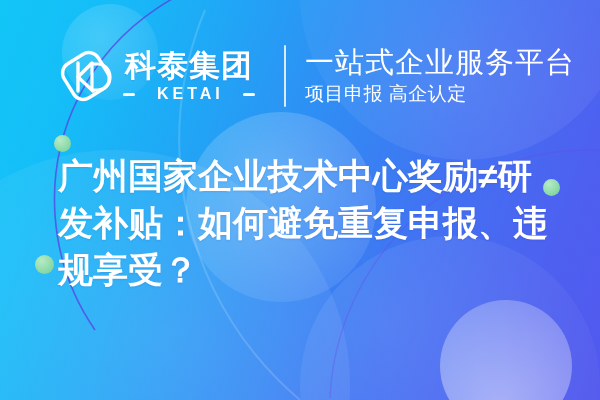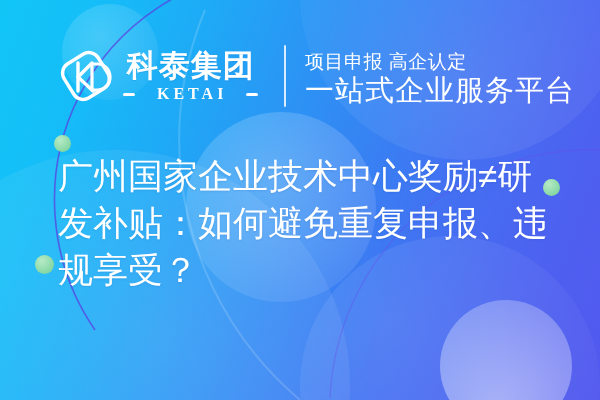--- a/index.html
+++ b/index.html
@@ -116,21 +116,20 @@
     height: 58px;
     flex: 0 0 auto;
   }
 
   #logo-wordmark {
     display: flex;
     flex-direction: column;
     align-items: center;
     justify-content: center;
     line-height: 1;
-    font-family: Liberation Serif, serif;
   }
 
   #logo-cn {
     color: #ffffff;
     font-size: 31px;
     font-weight: bold;
     letter-spacing: 1px;
     white-space: nowrap;
     text-shadow: 0 1px 1px rgba(0,60,140,0.12);
   }
@@ -198,21 +197,21 @@
   }
 
   
   #headline {
     position: absolute;
     left: 58px;
     top: 152px;
     width: 500px;
     color: #ffffff;
     font-size: 35px;
-    font-weight: normal;
+    font-weight: bold;
     line-height: 47px;
     letter-spacing: 0px;
     text-shadow: 0 1px 2px rgba(10,60,150,0.13);
     word-break: break-all;
   }
 </style>
 </head>
 <body>
 
 <div id="banner">
@@ -252,20 +251,20 @@
           <span class="en-rule"></span>
           <span id="logo-en">KETAI</span>
           <span class="en-rule"></span>
         </div>
       </div>
     </div>
 
     <div id="header-divider"></div>
 
     <div id="tagline-block">
+      <div id="tagline-main">一站式企业服务平台</div>
       <div id="tagline-sub">项目申报 高企认定</div>
-      <div id="tagline-main">一站式企业服务平台</div>
     </div>
   </div>
 
   <div id="headline">广州国家企业技术中心奖励≠研发补贴：如何避免重复申报、违规享受？</div>
 
 </div>
 
 </body></html>

